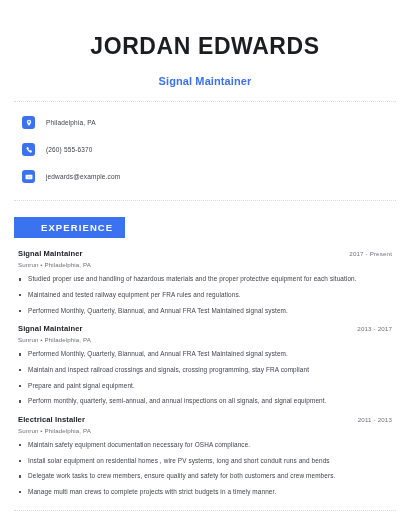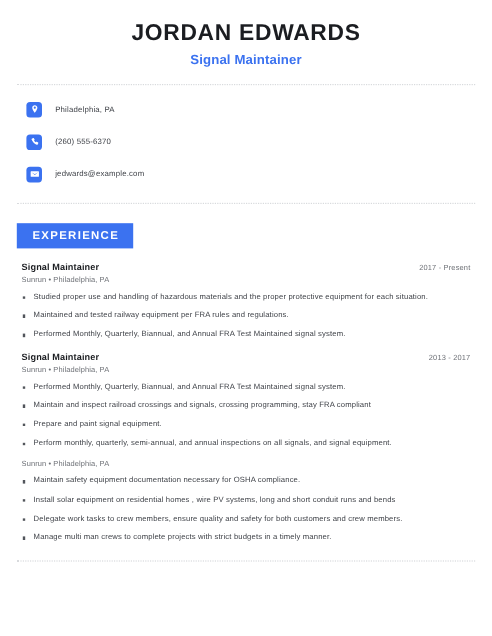--- a/index.html
+++ b/index.html
@@ -22,26 +22,26 @@
     padding: 0 14px;
     overflow: hidden;
   }
 
   
   .header {
     padding-top: 17px;
     text-align: center;
   }
   .full-name {
-    font-size: 19px;
+    font-size: 23px;
     font-weight: bold;
     letter-spacing: 0.6px;
     color: #1b1d21;
     line-height: 1.15;
-    margin: 0;
+    margin: 16px;
   }
   .job-title {
     font-size: 11px;
     font-weight: bold;
     color: #3b72f0;
     margin-top: 5px;
     letter-spacing: 0.1px;
   }
 
   .divider {
@@ -81,21 +81,21 @@
 
   
   .section { margin-top: 16px; }
   .section-badge {
     display: inline-block;
     background: #3b72f0;
     color: #ffffff;
     font-size: 9.5px;
     font-weight: bold;
     letter-spacing: 1.1px;
-    padding: 5px 12px 5px 13px;
+    padding: 5px 12px 5px 27px;
   }
 
   
   .jobs { margin-top: 11px; }
   .job { margin-bottom: 9px; }
   .job-head {
     display: flex;
     justify-content: space-between;
     align-items: baseline;
   }
@@ -215,20 +215,24 @@
         <div class="job-meta">Sunrun • Philadelphia, PA</div>
         <ul class="bullets">
           <li>Performed Monthly, Quarterly, Biannual, and Annual FRA Test Maintained signal system.</li>
           <li>Maintain and inspect railroad crossings and signals, crossing programming, stay FRA compliant</li>
           <li>Prepare and paint signal equipment.</li>
           <li>Perform monthly, quarterly, semi-annual, and annual inspections on all signals, and signal equipment.</li>
         </ul>
       </div>
 
       <div class="job">
+        <div class="job-head">
+          <span class="job-role">Electrical Installer</span>
+          <span class="job-dates">2011 - 2013</span>
+        </div>
         <div class="job-meta">Sunrun • Philadelphia, PA</div>
         <ul class="bullets">
           <li>Maintain safety equipment documentation necessary for OSHA compliance.</li>
           <li>Install solar equipment on residential homes , wire PV systems, long and short conduit runs and bends</li>
           <li>Delegate work tasks to crew members, ensure quality and safety for both customers and crew members.</li>
           <li>Manage multi man crews to complete projects with strict budgets in a timely manner.</li>
         </ul>
       </div>
 
     </div>

